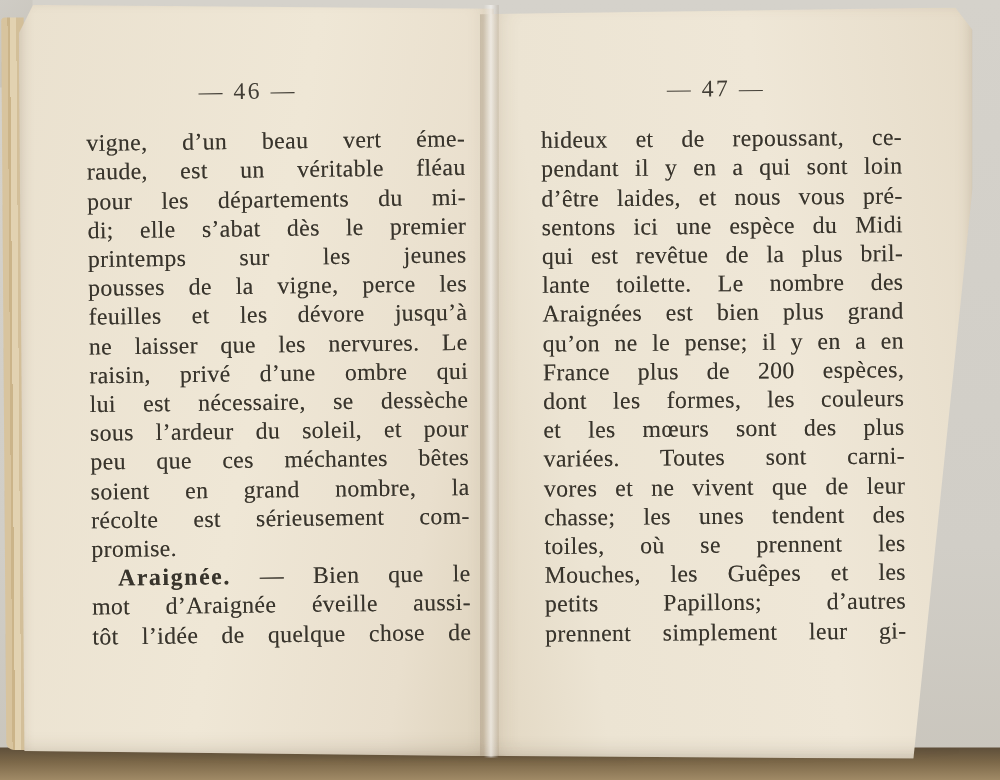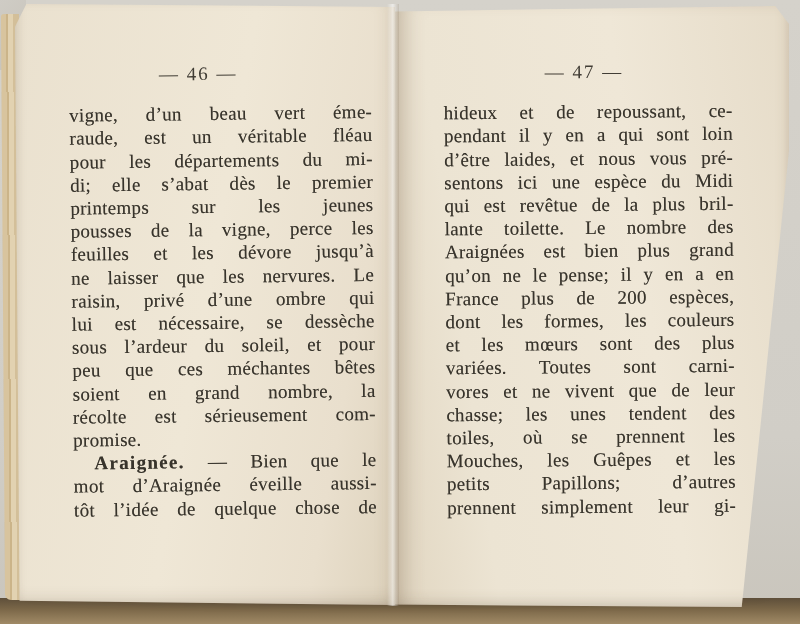--- a/index.html
+++ b/index.html
@@ -24,21 +24,21 @@
     border-radius:3px 0 0 6px;
   }
   .page{position:absolute;}
   .page-left{
     left:15px;top:4px;width:380px;height:601px;
     background:linear-gradient(100deg,#eae1cf 0%,#efe7d6 50%,#e9dfcd 82%,#ddd2bc 100%);
     box-shadow:inset 8px 0 12px -8px rgba(90,70,45,.22), inset 0 -12px 16px -9px rgba(80,60,40,.22), inset -14px 0 18px -12px rgba(110,88,60,.28);
     clip-path:polygon(3% 0%,100% 0.5%,100% 100%,1.2% 99.3%,0% 3.8%);
   }
   .page-right{
-    left:395px;top:6px;width:394px;height:601px;
+    left:384px;top:6px;width:394px;height:601px;
     background:linear-gradient(262deg,#e6dcc9 0%,#efe7d7 38%,#ece4d3 78%,#e1d6c1 100%);
     box-shadow:inset 20px 0 22px -13px rgba(95,73,48,.30), inset 0 -12px 16px -9px rgba(80,60,40,.20), inset -10px 0 14px -10px rgba(110,88,60,.22);
     clip-path:polygon(0% 0.9%,96.5% 0%,100% 3%,100% 24%,88% 100%,0% 99.6%);
     font-family:Liberation Serif, serif;
   }
   .gutter{
     position:absolute;left:387px;top:4px;width:12px;height:602px;
     background:linear-gradient(90deg,rgba(100,78,52,0) 0%,rgba(255,255,255,.55) 48%,rgba(100,78,52,.14) 100%);
   }
   .bottom-shadow{

